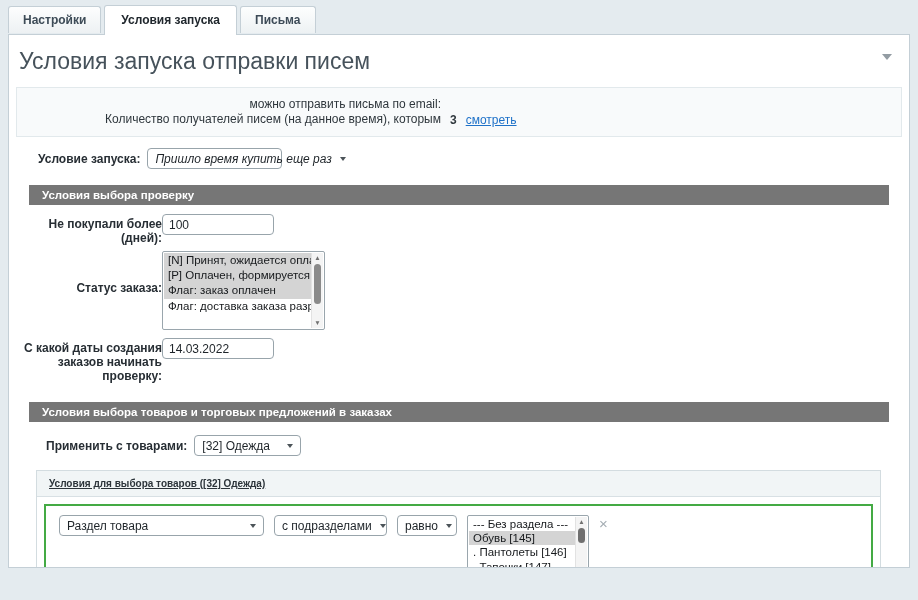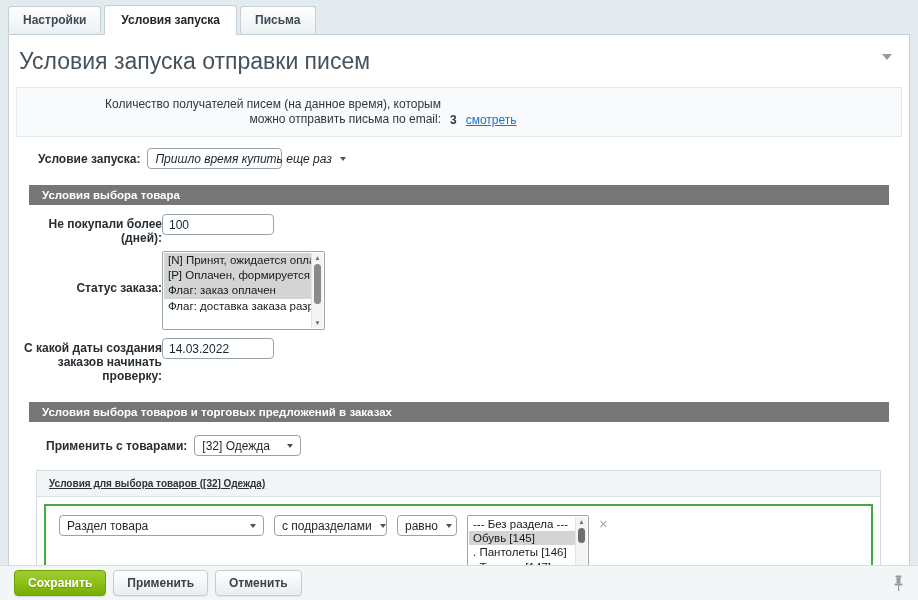--- a/index.html
+++ b/index.html
@@ -151,36 +151,36 @@
     <div class="tab active">Условия запуска</div>
     <div class="tab">Письма</div>
   </div>
 
   <div class="panel">
     <div class="page-title">Условия запуска отправки писем</div>
     <div class="collapse-icon"></div>
 
     <div class="info-box">
       <div class="info-label">
+        <div>можно отправить письма по email:</div>
         <div>Количество получателей писем (на данное время), которым</div>
-        <div>можно отправить письма по email:</div>
       </div>
       <div class="info-value">3</div>
       <a class="link">смотреть</a>
     </div>
 
     <div class="launch-row">
       <span class="blabel">Условие запуска:</span>
       <div class="fsel w-launch">
         <span>Пришло время купить еще раз</span>
         <span class="arr"></span>
       </div>
     </div>
 
-    <div class="section-bar">Условия выбора товара</div>
+    <div class="section-bar">Условия выбора проверку</div>
 
     <div class="frow">
       <div class="flabel">Не покупали более (дней):</div>
       <div class="fctrl">
         <input class="text" type="text" value="100" style="">
       </div>
     </div>
 
     <div class="frow" style="margin-top:6px;">
       <div class="flabel" style="padding-top:30px;">Статус заказа:</div>
@@ -250,29 +250,14 @@
 
             </div>
           </div>
           <div class="remove-x">×</div>
         </div>
 
       </div>
     </div>
   </div>
 
-  <div class="toolbar">
-    <button class="btn btn-save">Сохранить</button>
-    <button class="btn btn-plain">Применить</button>
-    <button class="btn btn-plain">Отменить</button>
-    <div class="pin">
-      <svg width="11" height="17" viewBox="0 0 11 17">
-        <g fill="#949ca1">
-          <rect x="2.5" y="0.5" width="6" height="2" rx="0.5"></rect>
-          <rect x="3.5" y="2.5" width="4" height="6"></rect>
-          <rect x="1.5" y="8.5" width="8" height="2" rx="0.8"></rect>
-          <rect x="5" y="10.5" width="1.2" height="5.5"></rect>
-        </g>
-      </svg>
-    </div>
-  </div>
 
 </div>
 
 </body></html>

